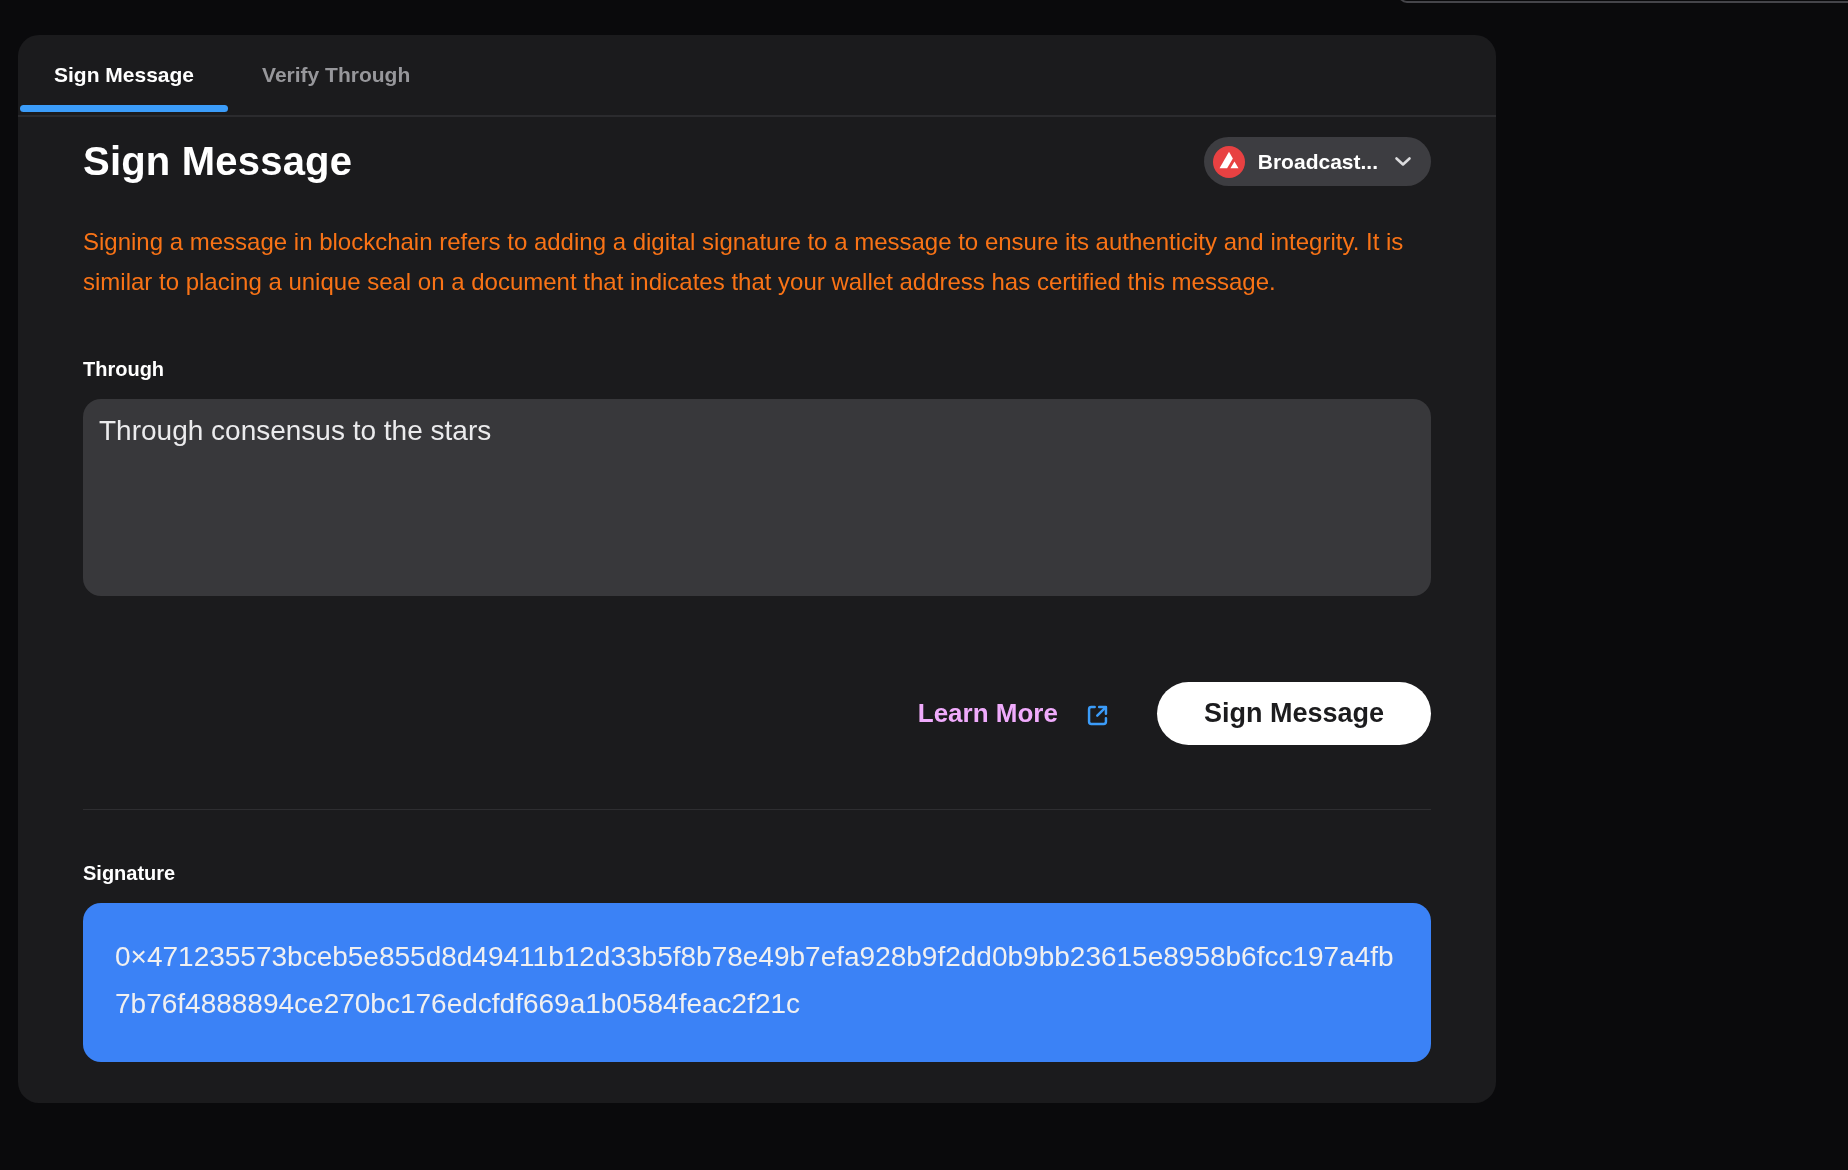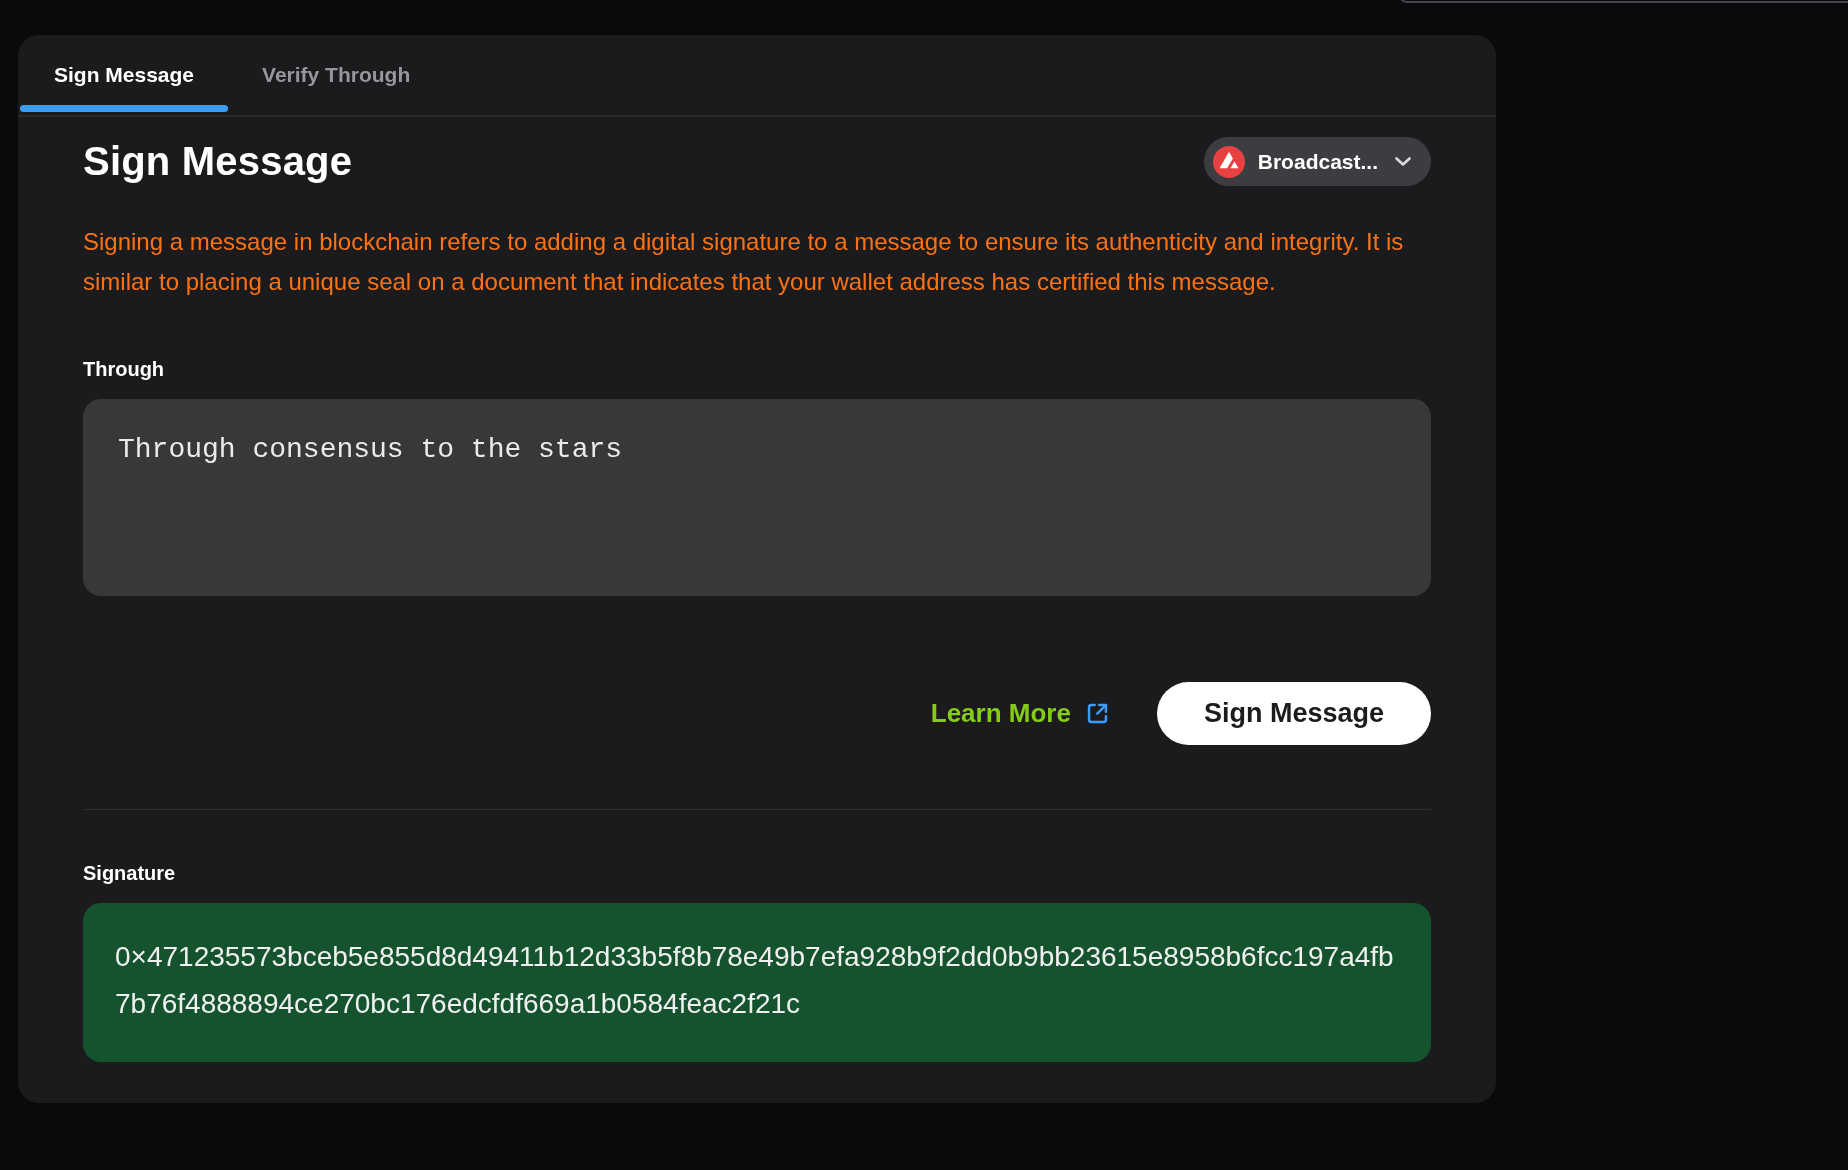--- a/index.html
+++ b/index.html
@@ -111,38 +111,38 @@
   .message-box {
     margin-top: 18px;
     height: 197px;
     background: #38383b;
     border-radius: 18px;
   }
   .message-box textarea {
     width: 100%; height: 100%;
     background: transparent;
     border: none; outline: none; resize: none;
-    padding: 35px;
-    font-family: Liberation Mono, monospace;
+    padding: 16px;
+    font-family: Liberation Sans, sans-serif;
     font-size: 28px;
     color: #ebebed;
   }
 
   .actions {
     margin-top: 86px;
     display: flex;
     justify-content: flex-end;
     align-items: center;
     gap: 46px;
   }
   .learn-more {
     display: flex;
-    align-items: center;
-    gap: 13px;
-    color: #84cc16;
+    align-items: flex-end;
+    gap: 26px;
+    color: #f0abfc;
     font-size: 26px;
     font-weight: 700;
     text-decoration: none;
     cursor: pointer;
   }
   .sign-btn {
     height: 63px;
     padding: 0 47px;
     border-radius: 34px;
     border: none;
@@ -157,21 +157,21 @@
   .divider {
     margin-top: 64px;
     border-top: 1px solid #2e2e31;
   }
 
   .sig-label { margin-top: 52px; }
 
   .signature-box {
     margin-top: 18px;
     min-height: 159px;
-    background: #14532d;
+    background: #3b82f6;
     border-radius: 18px;
     padding: 30px 32px;
     font-size: 28px;
     line-height: 47px;
     color: #f0f0f1;
     word-break: break-all;
   }
 </style>
 </head>
 <body>

